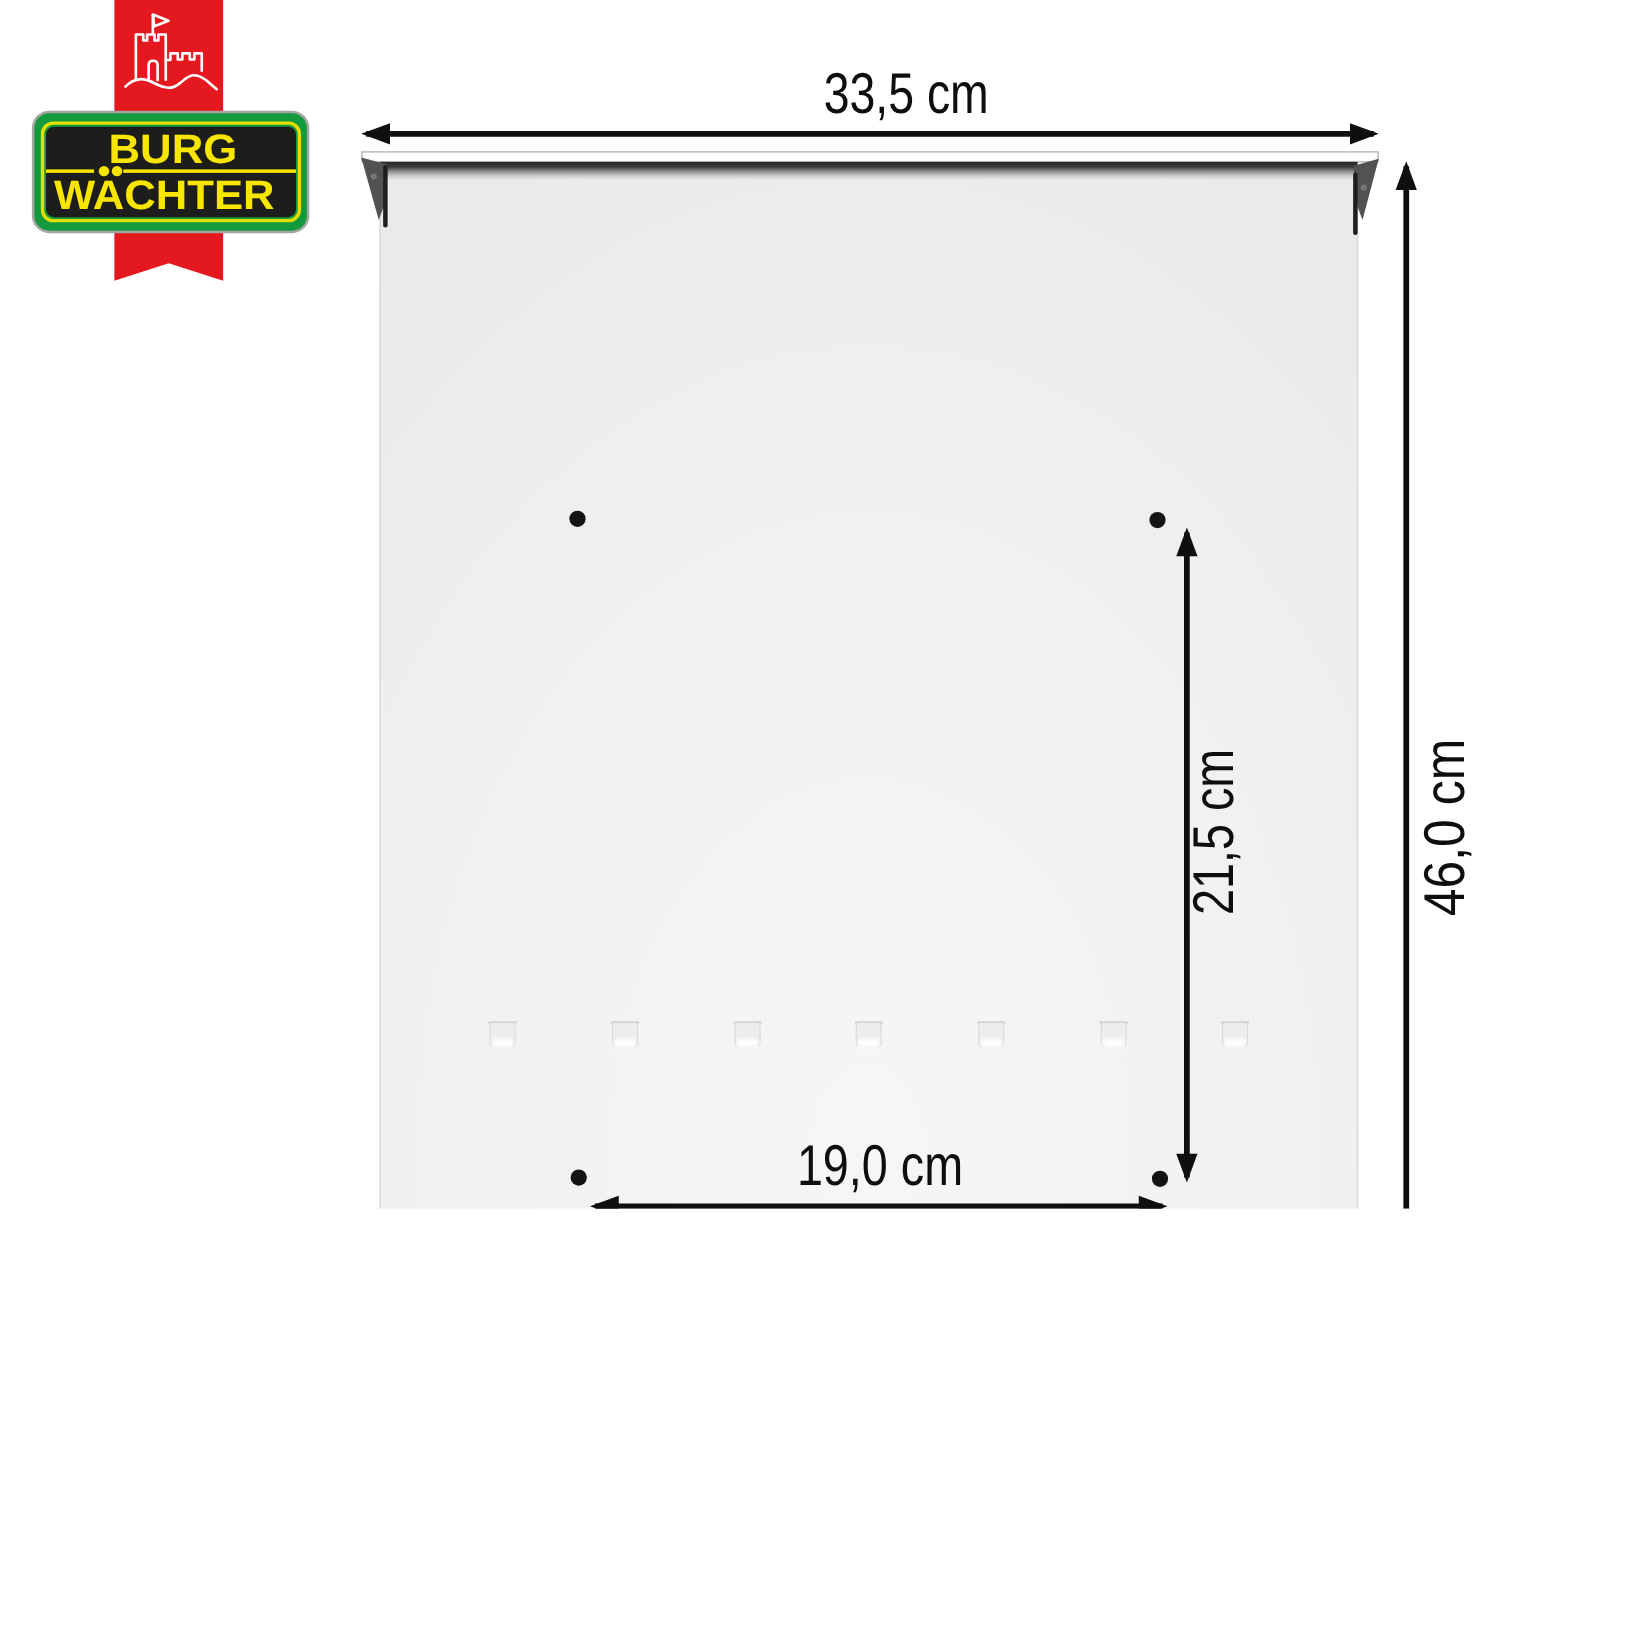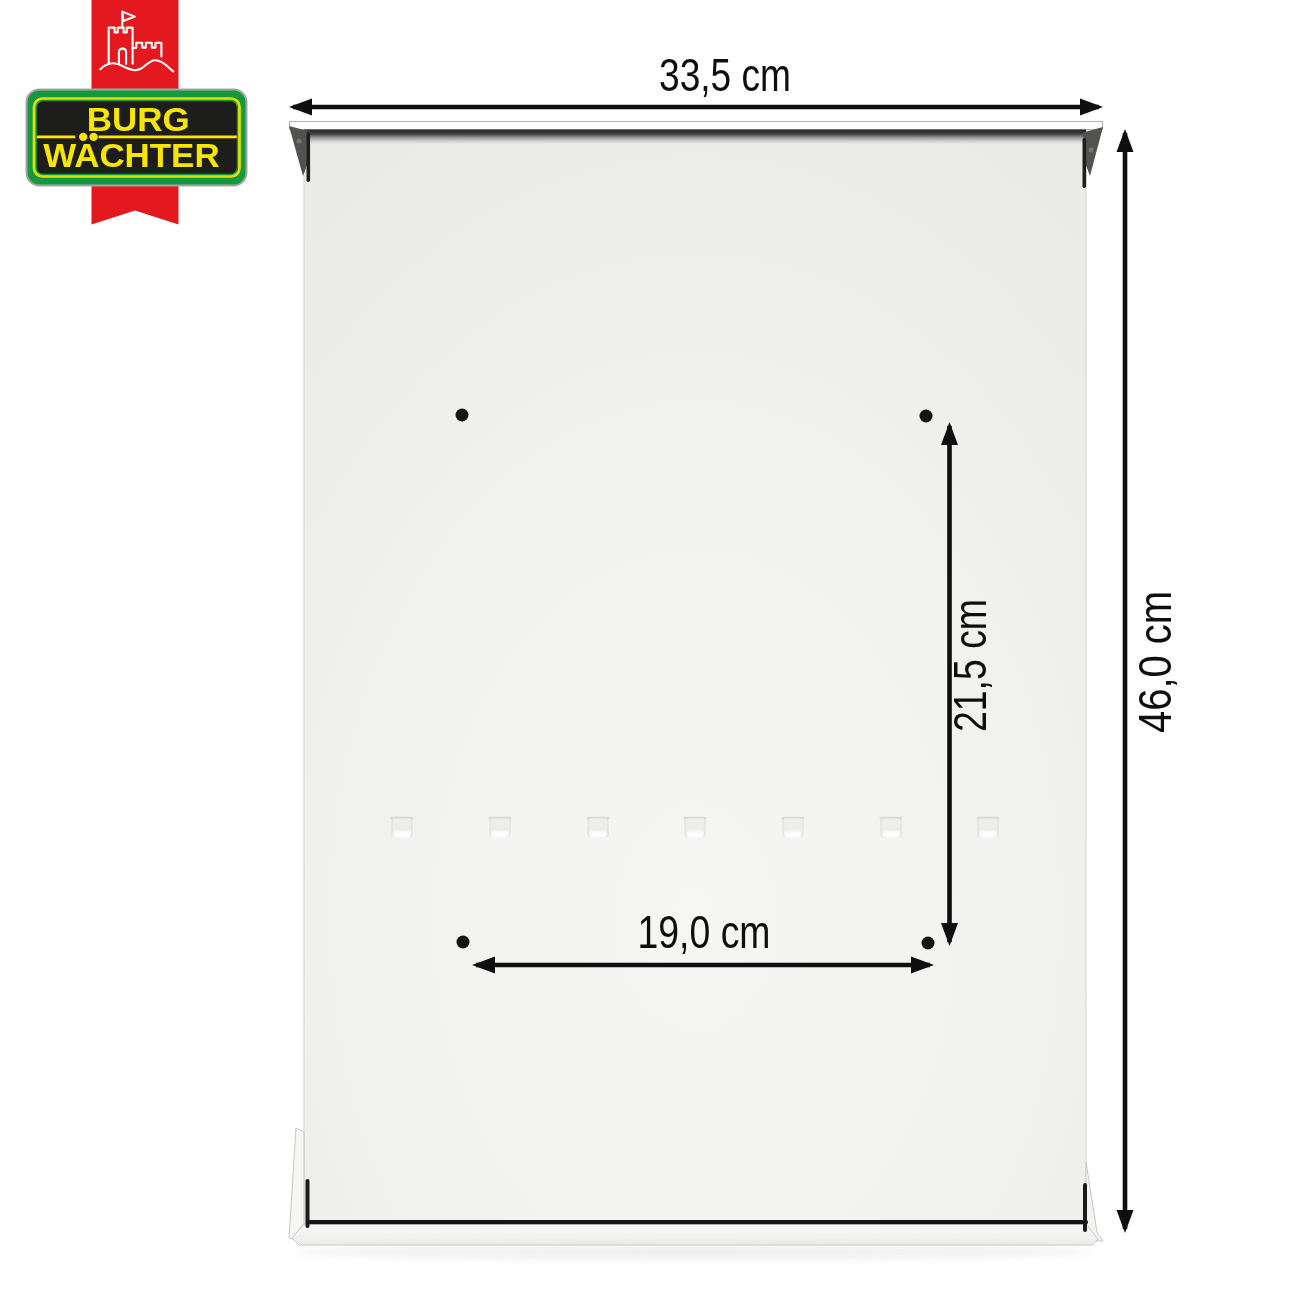--- a/index.html
+++ b/index.html
@@ -1,16 +1,16 @@
 <!DOCTYPE html>
 <html><head>
 <meta charset="utf-8">
 <style>
   html,body{margin:0;padding:0;background:#ffffff;}
-  .page{position:relative;width:1300px;height:1300px;background:#ffffff;overflow:hidden;}
+  .page{position:relative;width:1300px;height:967px;background:#ffffff;overflow:hidden;}
   svg text{font-family:"Liberation Sans",sans-serif;}
 </style>
 </head>
 <body>
 <div class="page">
 <svg width="1300" height="1300" viewBox="0 0 1300 1300" xmlns="http://www.w3.org/2000/svg">
   <defs>
     <radialGradient id="bodyGrad" cx="50%" cy="72%" r="80%">
       <stop offset="0%" stop-color="#f6f6f5"></stop>
       <stop offset="55%" stop-color="#f1f1f0"></stop>

